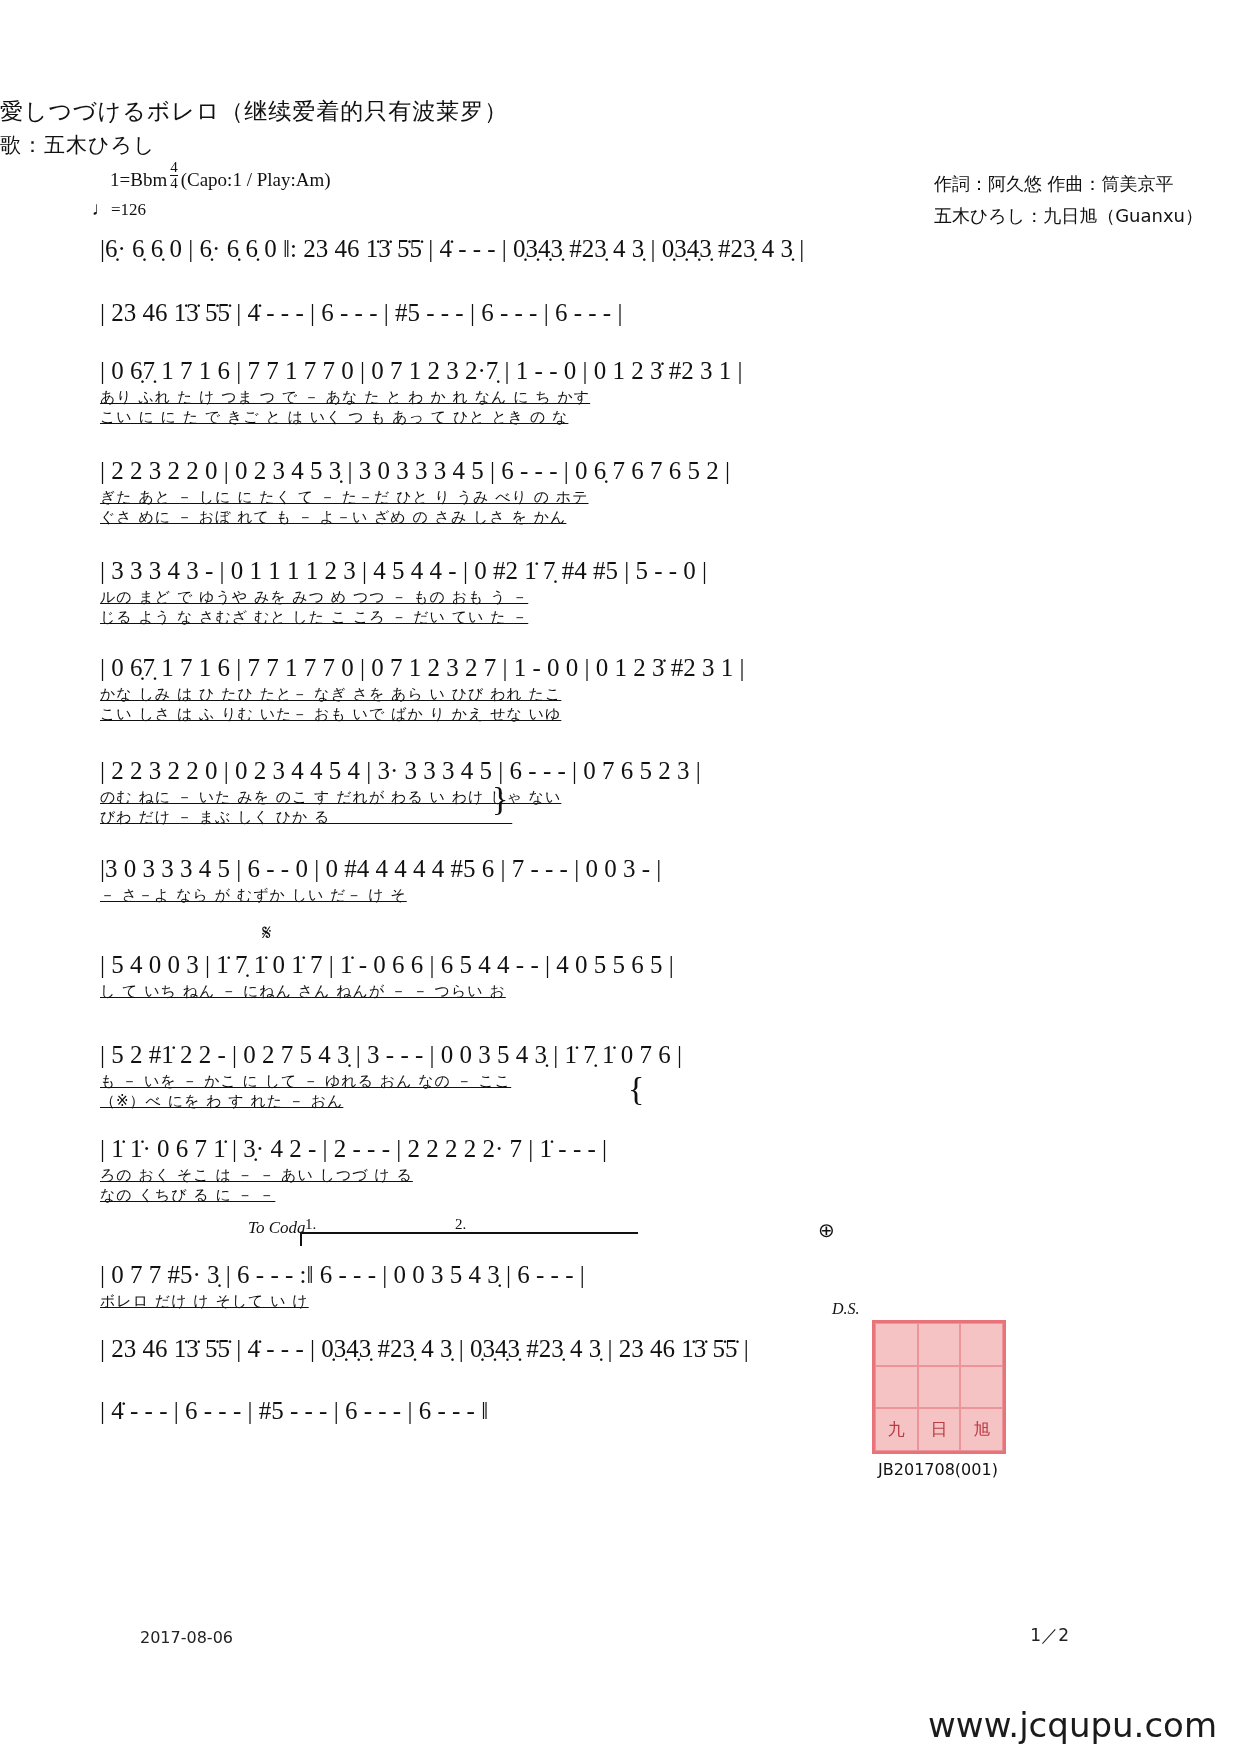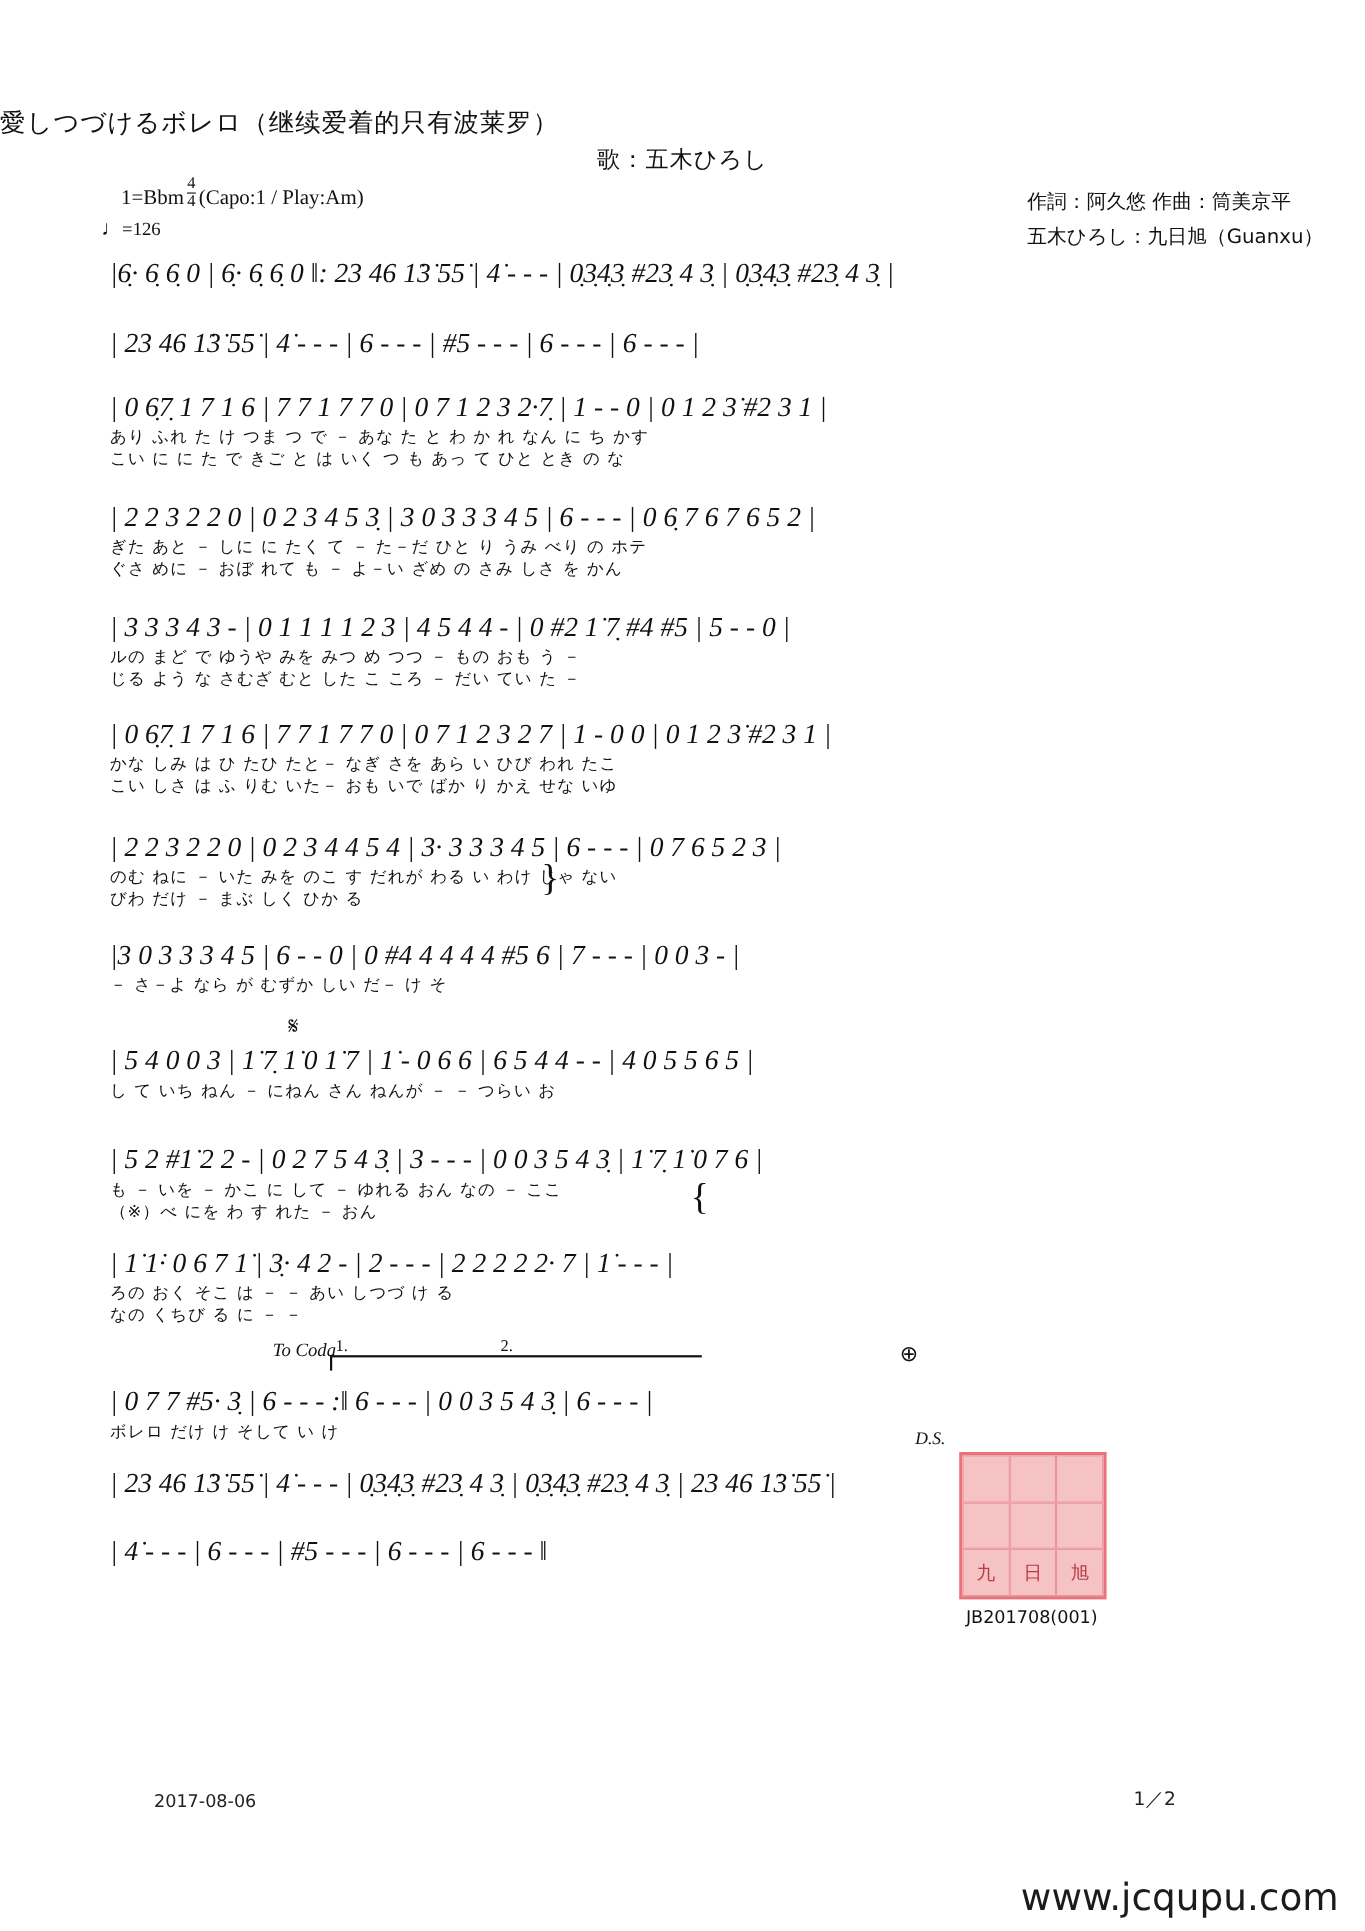--- a/index.html
+++ b/index.html
@@ -13,21 +13,21 @@
   }
   .sheet{position:relative;width:1241px;height:1755px;}
 
   
   .title{
     position:absolute;top:96px;left:0;width:1241px;text-align:left;
     font-family:"DejaVu Sans", sans-serif;
     font-size:23px;letter-spacing:1px;
   }
   .subtitle{
-    position:absolute;top:131px;left:0;width:1241px;text-align:center;
+    position:absolute;top:131px;left:0;width:1241px;
     font-family:Liberation Sans, sans-serif;
     font-size:21px;letter-spacing:1px;
   }
   .keyline{
     position:absolute;top:160px;left:110px;
     font-size:19px;font-family:"Liberation Serif", serif;
     white-space:nowrap;
   }
   .keyline .frac{display:inline-block;vertical-align:-2px;position:relative;
     font-size:15px;line-height:1;text-align:center;margin:0 3px;}
@@ -46,29 +46,29 @@
   
   .system{
     position:absolute;left:100px;width:1000px;
     font-family:"Liberation Serif", serif;
   }
   .notes{
     font-size:25px;
     letter-spacing:0px;
     white-space:nowrap;
     line-height:1.05;
-    font-style:italic;
   }
   .lyric{
     font-family:"DejaVu Sans", sans-serif;
     font-size:15px;
     white-space:nowrap;
     letter-spacing:1px;
     margin-top:4px;
     color:#111;
+    text-decoration:underline;
   }
   .lyric2{margin-top:1px;}
 
   .wm{
     position:absolute;right:24px;bottom:10px;
     font-family:"DejaVu Sans", sans-serif;
     font-size:34px;color:#1b1b1b;letter-spacing:0px;
   }
   .date{
     position:absolute;left:140px;bottom:108px;

